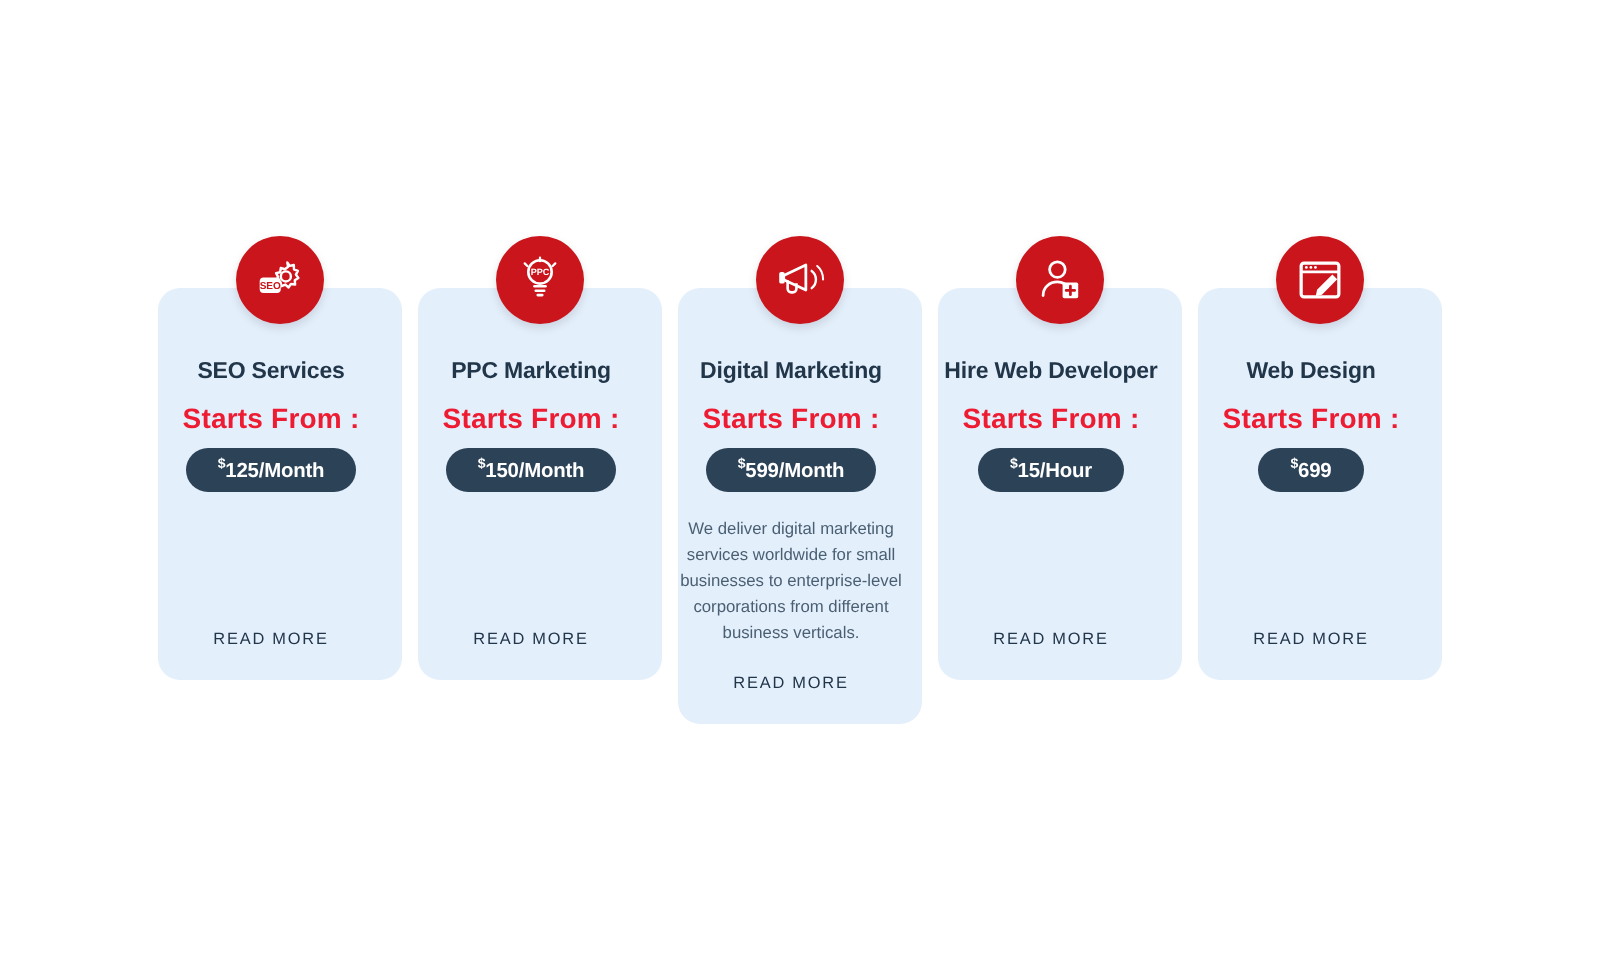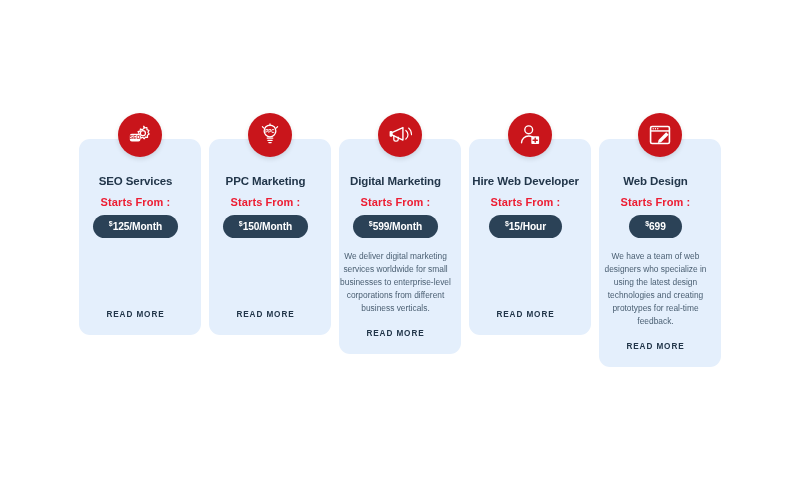--- a/index.html
+++ b/index.html
@@ -71,21 +71,21 @@
     font-size: 11.5px;
     font-weight: bold;
     color: #22364a;
     text-align: center;
     letter-spacing: -0.1px;
     margin: 0 0 7px 0;
     line-height: 1.2;
   }
 
   .starts-from {
-    font-size: 11px;
+    font-size: 14px;
     font-weight: bold;
     color: #ed1c32;
     text-align: center;
     margin: 0 0 7px 0;
     letter-spacing: 0.1px;
   }
 
   .price-pill {
     background: #2b4257;
     color: #ffffff;
@@ -108,21 +108,21 @@
     font-size: 8.4px;
     line-height: 1.55;
     color: #4a5f72;
     text-align: center;
     margin: 0 0 14px 0;
     flex-grow: 1;
   }
 
   .read-more {
     font-size: 8.2px;
-    font-weight: bold;
+    font-weight: normal;
     color: #22364a;
     letter-spacing: 0.9px;
     text-align: center;
     text-decoration: none;
     cursor: pointer;
     margin-top: auto;
   }
 </style>
 </head>
 <body>
@@ -201,18 +201,17 @@
           <path d="M4.4 11h23.2" stroke="#ffffff" stroke-width="1.8"></path>
           <circle cx="7.6" cy="8.3" r="0.85" fill="#ffffff"></circle>
           <circle cx="10.4" cy="8.3" r="0.85" fill="#ffffff"></circle>
           <circle cx="13.2" cy="8.3" r="0.85" fill="#ffffff"></circle>
           <path d="M23.6 12.6l3 3-9.4 9.4-3.8.8.8-3.8z" fill="#ffffff"></path>
         </svg>
       </div>
       <div class="card-title">Web Design</div>
       <div class="starts-from">Starts From :</div>
       <div class="price-pill"><span class="currency">$</span><span>699</span></div>
-      <div class="card-desc">We have a team of web designers who specialize in using the latest design technologies and creating prototypes for real-time feedback.</div>
       <a class="read-more">READ MORE</a>
     </div>
 
   </div>
 </div>
 
 </body></html>

